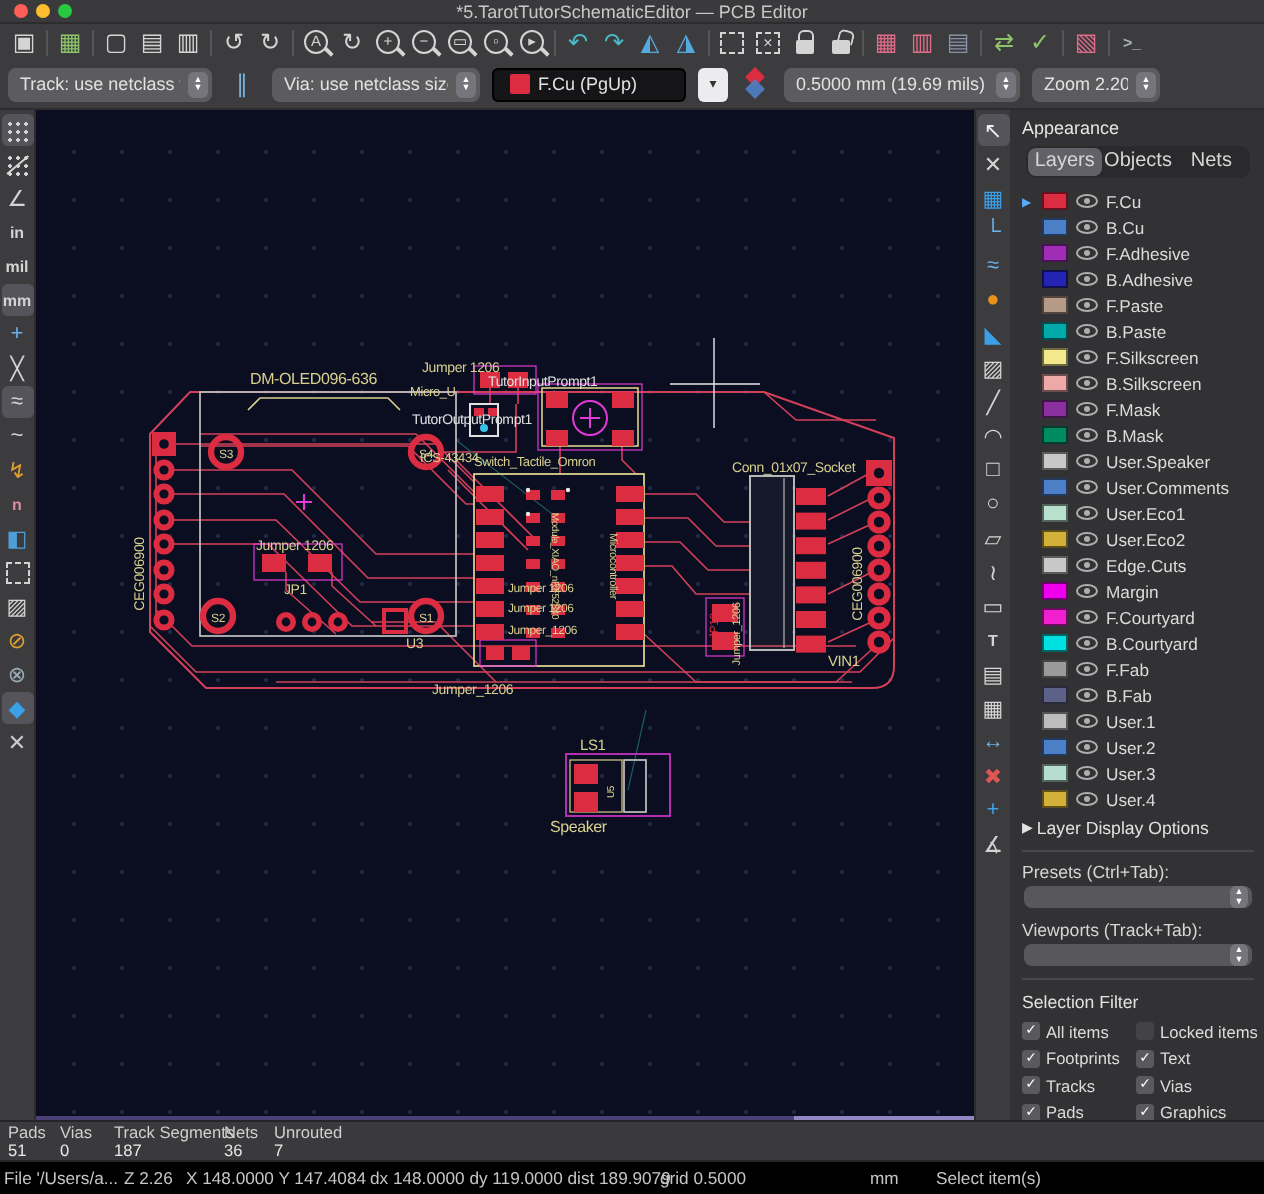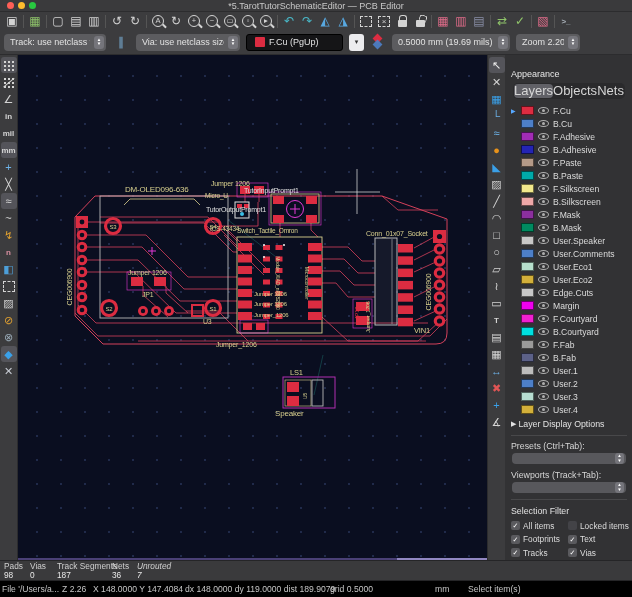--- a/index.html
+++ b/index.html
@@ -47,23 +47,23 @@
   .ltb,.rtb{width:18px;background:var(--bg-tb);display:flex;flex-direction:column;align-items:center;padding-top:2px;gap:1px;flex:none}
   .ltb{border-right:1px solid #2c2c2e}
   .rtb{border-left:1px solid #2c2c2e}
   .ltb .tbi,.rtb .tbi{width:16px;height:16px;font-size:11px}
   .canvas{position:relative;flex:1;background-color:var(--bg-canvas);background-image:radial-gradient(circle,#202a4a 0.9px,transparent 1.1px);background-size:24px 24px;background-position:7px 9px;overflow:hidden}
   .canvas svg{position:absolute;inset:0}
   .hscroll{position:absolute;left:0;bottom:0;width:100%;height:2px;background:#4a4076}
   .hscroll .thumb{position:absolute;right:0;width:90px;height:2px;background:#9187c2}
   
   .panel{width:127px;background:var(--bg-panel);display:flex;flex-direction:column;padding:3px 5px 2px 6px;font-size:9px;color:var(--dim);flex:none}
-  .p-title{font-size:9px;color:#e6e6e6;margin:11px 0 4px}
+  .p-title{font-size:9px;color:#e6e6e6;margin:1px 0 4px}
   .tabs{display:flex;background:#2a2a2c;border-radius:5px;height:16px;align-items:center;padding:1px;margin:0 2px 5px}
-  .tab{flex:1;text-align:center;font-size:13px;color:#d6d6d6;border-radius:4px;line-height:14px}
+  .tab{flex:1;text-align:center;font-size:10px;color:#d6d6d6;border-radius:4px;line-height:14px}
   .tab.active{background:#616167}
   .lrow{display:flex;align-items:center;height:13px;gap:4px}
   .lrow .arr{width:6px;font-size:6px;color:#57a8ff;flex:none;text-align:left}
   .lrow .sw{width:13px;height:9px;border:1px solid rgba(0,0,0,.55);flex:none}
   .eye{width:11px;height:7px;border:1px solid #aeaeae;border-radius:50%;position:relative;flex:none}
   .eye::after{content:"";position:absolute;inset:1px 3px;background:#aeaeae;border-radius:50%}
   .lrow .lname{font-size:8.6px;color:#dcdcdc;white-space:nowrap}
   .ldo{display:flex;align-items:center;gap:2px;color:#e2e2e2;font-size:8.8px;margin:3px 0 4px}
   .ldo .tri{font-size:7px}
   .pdiv{border:none;border-top:1px solid #48484a;margin:2px 0 3px}
@@ -688,35 +688,35 @@
             <span class="cb">✓</span>
             <span class="cbl">Other items</span>
           </div>
         </div>
     </div>
   </div>
 
   <div class="counts" id="counts">
       <div class="cnt" style="left: 4px;">
         <div>Pads</div>
-        <div class="v">98</div>
+        <div class="v">51</div>
       </div>
       <div class="cnt" style="left: 30px;">
         <div>Vias</div>
         <div class="v">0</div>
       </div>
       <div class="cnt" style="left: 57px;">
         <div>Track Segments</div>
         <div class="v">187</div>
       </div>
       <div class="cnt" style="left: 112px;">
         <div>Nets</div>
         <div class="v">36</div>
       </div>
-      <div class="cnt" style="left: 137px; font-style: italic;">
+      <div class="cnt" style="left: 137px;">
         <div>Unrouted</div>
         <div class="v">7</div>
       </div>
     </div>
 
   <div class="sbar">
     <span class="sit" style="left:2px">File '/Users/a...</span>
     <span class="sit" style="left:62px">Z 2.26</span>
     <span class="sit" style="left:93px">X 148.0000 Y 147.4084</span>
     <span class="sit" style="left:185px">dx 148.0000 dy 119.0000 dist 189.9079</span>

